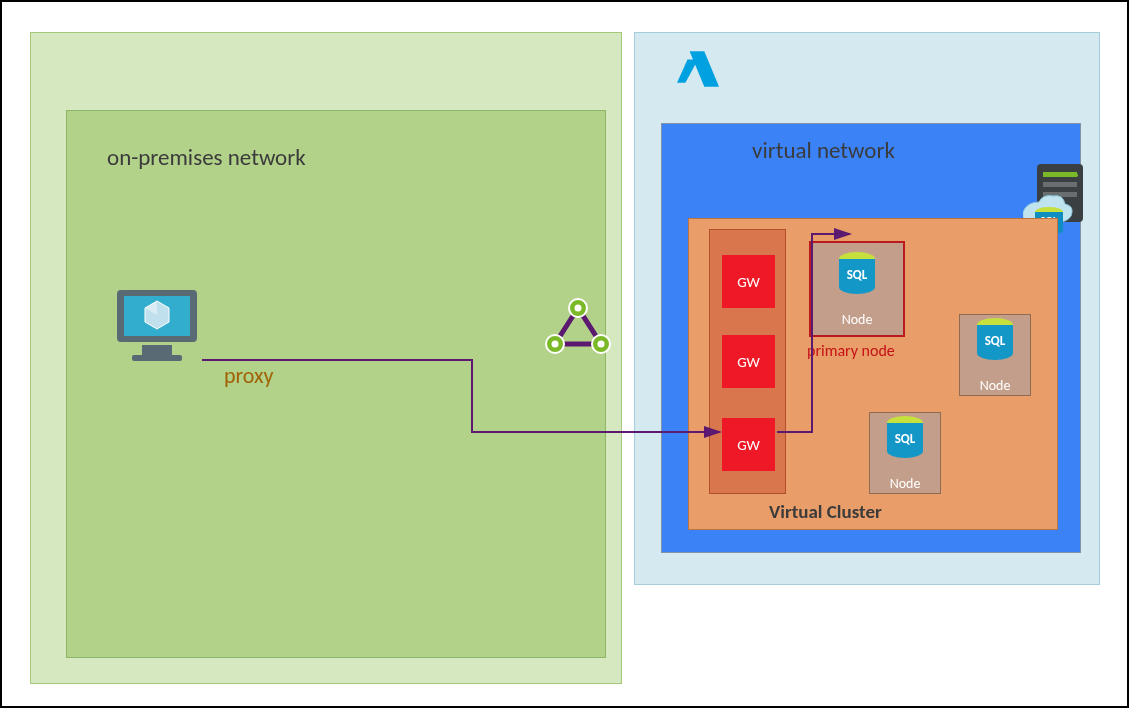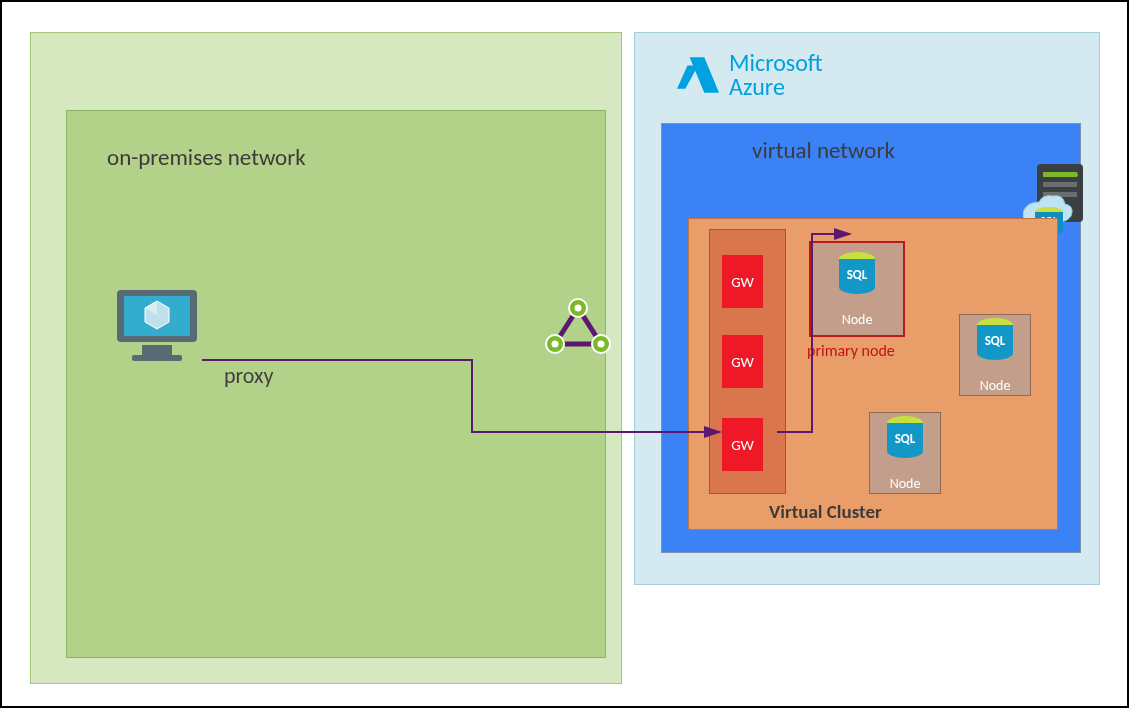--- a/index.html
+++ b/index.html
@@ -11,33 +11,33 @@
 .azure-region { position: absolute; left: 632px; top: 30px; width: 466px; height: 553px; background: #d5e9f0; border: 1px solid #a6cdda; }
 .azure-logo { position: absolute; left: 42px; top: 18px; display: flex; align-items: center; gap: 10px; }
 .azure-logo-icon { width: 42px; height: 36px; }
 .azure-logo-text { font-size: 24px; color: #00a1e0; line-height: 1; }
 .vnet { position: absolute; left: 26px; top: 90px; width: 420px; height: 430px; background: #3b82f6; border: 1px solid #8291ac; }
 .vnet-label { position: absolute; left: 90px; top: 12px; font-size: 23px; color: #3b3b3b; }
 .sql-server-icon { position: absolute; right: -5px; top: 40px; }
 .vcluster { position: absolute; left: 26px; top: 94px; width: 370px; height: 312px; background: #e99e69; border: 1px solid #c1733f; }
 .vcluster-label { position: absolute; left: 80px; bottom: 6px; font-size: 19px; color: #3b3b3b; font-weight: bold; }
 .gw-stack { position: absolute; left: 20px; top: 10px; width: 77px; height: 265px; background: #d9764d; border: 1px solid #b0512b; }
-.gw-box { position: absolute; left: 12px; width: 41px; height: 53px; background: #ee1827; color: #fff; display: flex; align-items: center; justify-content: center; font-size: 15px; }
+.gw-box { position: absolute; left: 12px; width: 53px; height: 53px; background: #ee1827; color: #fff; display: flex; align-items: center; justify-content: center; font-size: 15px; }
 .gw1 { top: 25px; }
 .gw2 { top: 105px; }
 .gw3 { top: 188px; }
 .primary-node { position: absolute; left: 120px; top: 22px; width: 96px; height: 96px; background: #c39e8a; border: 2px solid #b91a1f; display: flex; flex-direction: column; align-items: center; justify-content: center; }
 .primary-label { position: absolute; left: 118px; top: 122px; font-size: 16px; color: #c41217; }
 .node-box { background: #c39e8a; border: 1px solid #8f6b53; display: flex; flex-direction: column; align-items: center; justify-content: center; position: absolute; }
 .node2 { left: 270px; top: 95px; width: 72px; height: 82px; }
 .node3 { left: 180px; top: 193px; width: 72px; height: 82px; }
 .node-label { font-size: 14px; color: #fff; margin-top: 14px; }
 .sql-db { width: 46px; height: 46px; }
 .computer-icon { position: absolute; left: 110px; top: 283px; }
-.proxy-label { position: absolute; left: 222px; top: 360px; font-size: 22px; color: #404040; }
+.proxy-label { position: absolute; left: 222px; top: 360px; font-size: 22px; color: #a16207; }
 .triangle-icon { position: absolute; left: 541px; top: 294px; z-index: 10; }
 svg.arrow { position: absolute; left: 0; top: 0; pointer-events: none; z-index: 5; }
 </style>
 </head>
 <body>
 
 <div class="canvas">
 
   <div class="onprem-outer">
     <div class="onprem-inner">
@@ -70,24 +70,20 @@
       <circle cx="58" cy="48" r="3.5" fill="#fff"></circle>
     </svg>
   </div>
 
   <div class="azure-region">
     <div class="azure-logo">
       <svg class="azure-logo-icon" viewBox="0 0 40 34">
         <polygon points="12,0 26,0 40,34 26,34" fill="#00a1e0"></polygon>
         <polygon points="10,8 0,30 8,30 20,8" fill="#00a1e0"></polygon>
       </svg>
-      <div class="azure-logo-text">
-        <div>Microsoft</div>
-        <div>Azure</div>
-      </div>
     </div>
 
     <div class="vnet">
       <div class="vnet-label">virtual network</div>
 
       <div class="sql-server-icon">
         <svg width="62" height="78">
           <rect x="14" y="0" width="46" height="58" rx="4" fill="#3a3f42"></rect>
           <rect x="20" y="8" width="34" height="5" fill="#7bb928"></rect>
           <rect x="20" y="18" width="34" height="5" fill="#6a6e70"></rect>

